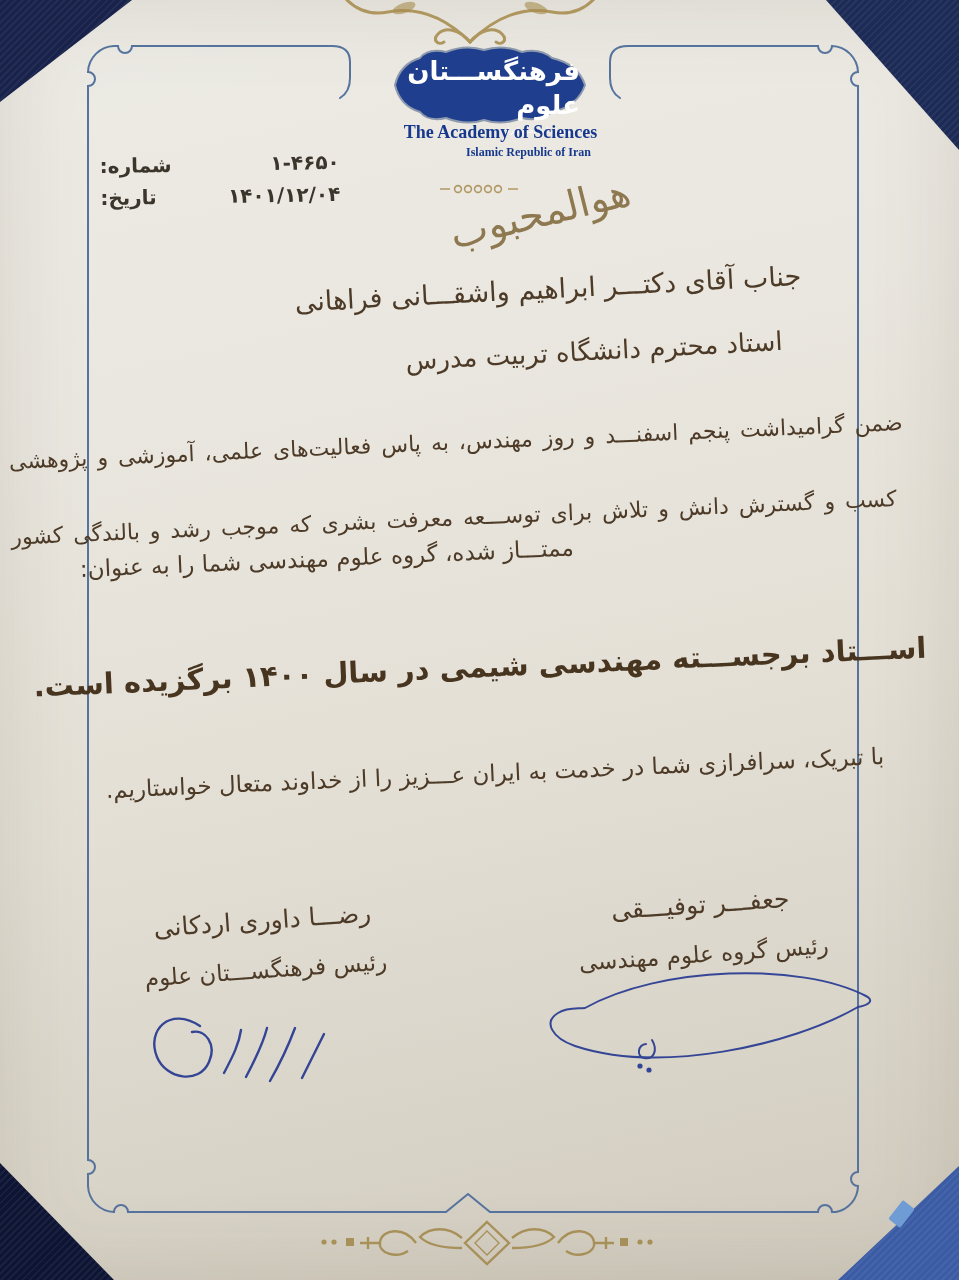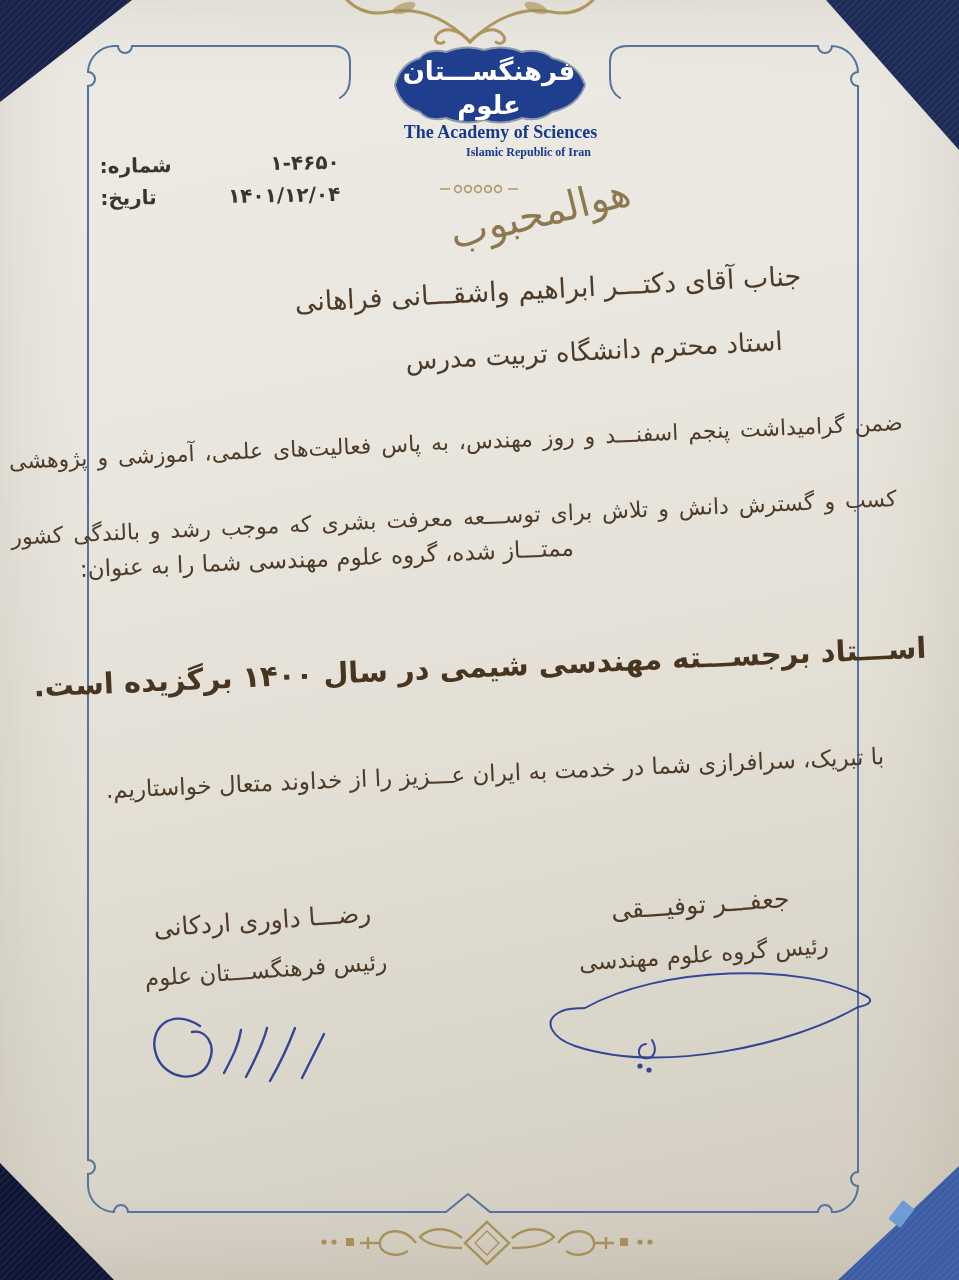--- a/index.html
+++ b/index.html
@@ -16,21 +16,21 @@
   .corner-br{background:#3b5ca4;clip-path:polygon(959px 1166px,959px 1280px,838px 1280px);}
   .corner::after{content:"";position:absolute;inset:0;
     background:repeating-linear-gradient(135deg,rgba(255,255,255,.05) 0 2px,transparent 2px 5px);}
   .tab-br{position:absolute;left:894px;top:1202px;width:15px;height:24px;background:#6f9cd4;transform:rotate(38deg);border-radius:2px;}
   svg.layer{position:absolute;left:0;top:0;}
   .fa{direction:rtl;unicode-bidi:isolate;color:#4d3b28;white-space:nowrap;position:absolute;}
   .ltrnum{direction:ltr;unicode-bidi:isolate;display:inline-block;}
   .meta{position:absolute;left:100px;top:148px;width:240px;transform:rotate(-1deg);}
   .meta-row{display:flex;flex-direction:row-reverse;justify-content:space-between;direction:rtl;
     color:#3b352b;font-weight:700;font-size:20px;line-height:32px;}
-  .seal-text{position:absolute;left:398px;top:54px;width:182px;text-align:center;color:#fff;direction:rtl;}
+  .seal-text{position:absolute;left:398px;top:54px;width:182px;text-align:right;color:#fff;direction:rtl;}
   .seal-title{font-size:26px;font-weight:700;line-height:34px;letter-spacing:0;}
   .seal-sub{font-size:8.5px;opacity:.92;margin-top:3px;}
   .en-line{position:absolute;left:0;width:959px;text-align:center;color:#17398d;
     font-family:"Liberation Serif",serif;font-weight:700;padding-left:21px;}
   .invocation{left:420px;top:190px;width:240px;text-align:center;font-size:40px;color:#8d7850;
     transform:rotate(-14deg);}
   .r-anchor{transform-origin:100% 50%;}
   .l-anchor{transform-origin:0 50%;}
   .c-anchor{transform-origin:50% 50%;}
   .recipient1{right:158px;top:260px;font-size:27px;transform:rotate(-3deg);}

